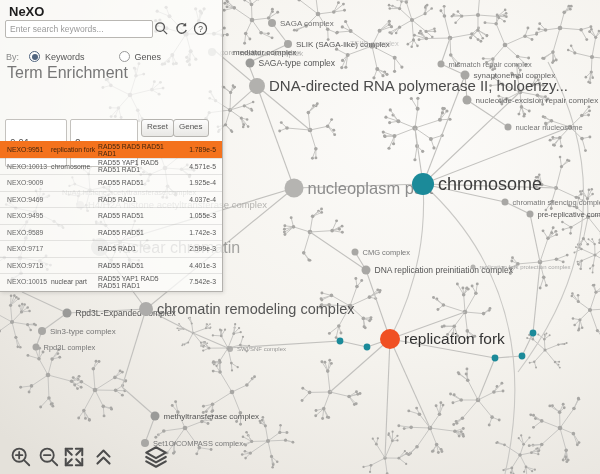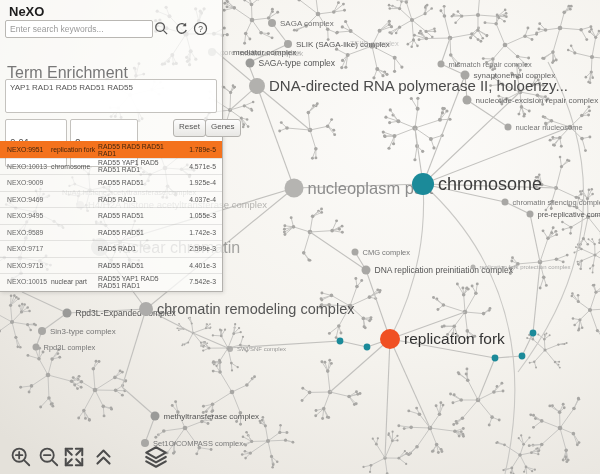--- a/index.html
+++ b/index.html
@@ -39,21 +39,21 @@
     border:1px solid #c4c2be;border-radius:2px;background:rgba(255,255,255,0.92);
     font-size:8px;color:#555;padding:3px 4px;outline:none;font-family:"Liberation Sans",sans-serif;
   }
   .param-input{
     position:absolute;top:119px;height:14px;border:1px solid #c4c2be;border-radius:2px;
     background:rgba(255,255,255,0.92);font-size:10px;color:#555;padding:16px 4px;outline:none;
   }
   .btn{
     position:absolute;top:119px;height:16px;border:1px solid #b5b3af;border-radius:3px;
     background:linear-gradient(#fdfdfd,#e8e7e4);font-size:8px;color:#555;
-    padding:0 5px;cursor:pointer;line-height:14px;text-align:center;margin-left:32px;
+    padding:0 5px;cursor:pointer;line-height:14px;text-align:center;
   }
   .results{position:absolute;left:0px;top:141px;width:222px;}
   .trow{
     display:flex;align-items:center;height:15.5px;border-top:1px solid rgba(120,120,120,0.18);
     font-size:6.8px;color:#555;cursor:pointer;background:rgba(255,255,255,0.06);
   }
   .trow.selected{background:#f4721d;border-top-color:#f4721d;color:#40250e;}
   .c-id{width:44px;padding-left:7px;color:#666;}
   .trow.selected .c-id{color:#40250e;}
   .c-term{width:47px;}
@@ -2210,24 +2210,36 @@
     </svg>
     <svg class="picon" style="left:174px" viewBox="0 0 16 16">
       <path d="M12.6,5.2 A5.1,5.1 0 1 0 13.1,9.6" fill="none" stroke="#555" stroke-width="1.4"></path>
       <path d="M12.9,1.8 L12.9,5.6 L9.1,5.6 Z" fill="#555"></path>
     </svg>
     <svg class="picon" style="left:193px" viewBox="0 0 16 16">
       <circle cx="8" cy="8" r="6.4" fill="none" stroke="#555" stroke-width="1.3"></circle>
       <text x="8" y="11.2" text-anchor="middle" font-size="9" fill="#555">?</text>
     </svg>
 
+    <div class="radio-row">
+      <span class="by-label">By:</span>
+      <span id="radio-group" style="display: flex;">
+          <span class="radio">
+            <span class="rdot sel"></span>
+            <span>Keywords</span>
+          </span>
+          <span class="radio">
+            <span class="rdot"></span>
+            <span>Genes</span>
+          </span>
+        </span>
+    </div>
 
     <div class="section-title">Term Enrichment</div>
 
-    <textarea class="gene-query" style="">YAP1 RAD1 RAD5 RAD51 RAD55</textarea>
 
     <input class="param-input" style="left: 5px; width: 52px;" value="0.01">
     <input class="param-input" style="left: 70px; width: 58px;" value="2">
     <div class="btn" style="left:141px">Reset</div>
     <div class="btn" style="left:173px">Genes</div>
 
     <div class="results" id="results-table">
         <div class="trow selected">
           <span class="c-id">NEXO:9951</span>
           <span class="c-term">replication fork</span>

